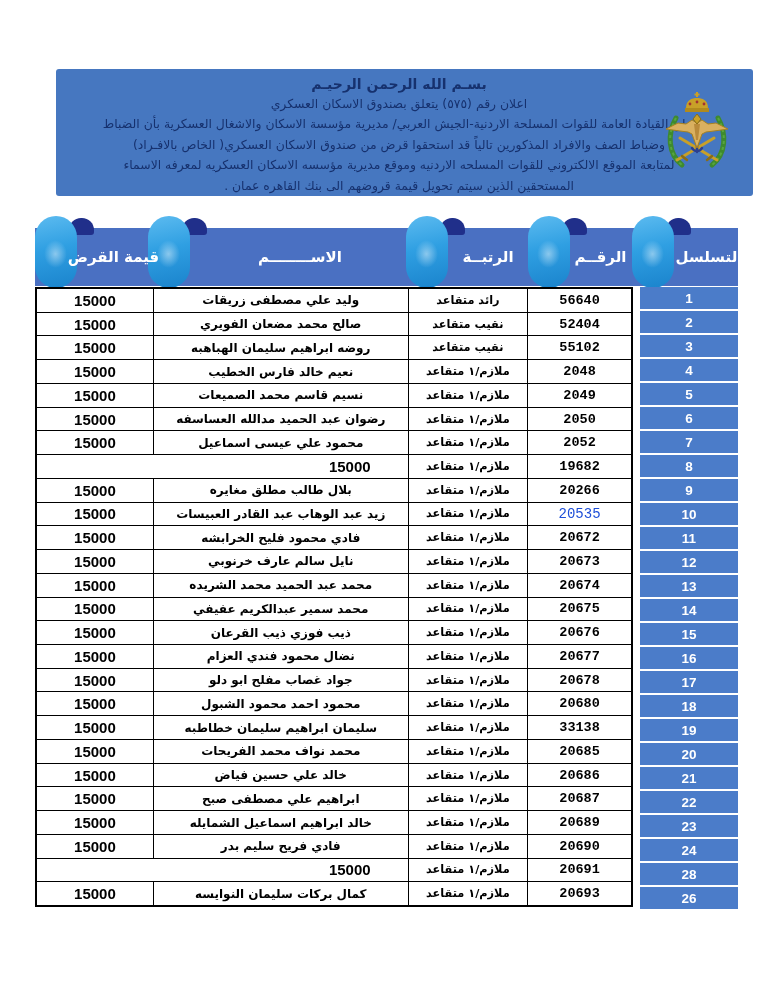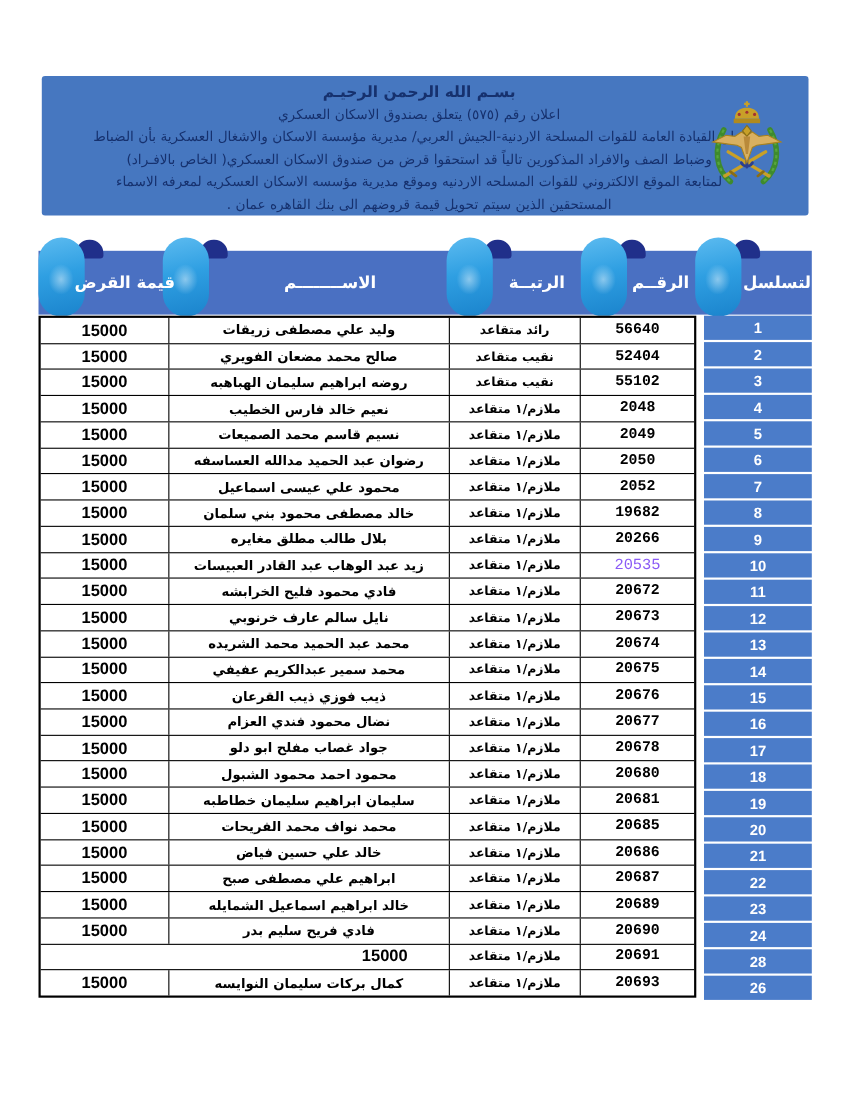--- a/index.html
+++ b/index.html
@@ -3,21 +3,21 @@
 <meta charset="utf-8">
 <style>
   html,body { margin:0; padding:0; background:#ffffff; }
   .page {
     position:relative; width:768px; height:994px; background:#ffffff;
     font-family:"DejaVu Sans", sans-serif; overflow:hidden; margin:0 auto;
   }
 
   
   .announce {
-    position:absolute; left:38px; top:69px; width:697px; height:127px;
+    position:absolute; left:56px; top:69px; width:697px; height:127px;
     background:#4677c0; border-radius:3px; direction:rtl;
   }
   .announce-text {
     position:absolute; top:5px; right:30px; width:648px;
     text-align:center; color:#16316e;
   }
   .bismillah { font-size:14px; font-weight:bold; line-height:20px; }
   .announce-line { font-size:12.4px; font-weight:normal; line-height:20.4px; white-space:nowrap; }
   .emblem { position:absolute; right:23px; top:21px; width:66px; height:86px; }
 
@@ -62,21 +62,21 @@
   .cell {
     display:flex; align-items:center; justify-content:center;
     font-weight:bold; color:#000; box-sizing:border-box;
     border-left:1.5px solid #000; overflow:hidden; white-space:nowrap;
   }
   .cell:last-child { border-left:none; }
   .c-number { width:17.5%; font-size:13.5px; font-family:Liberation Mono, monospace; }
   .c-rank   { width:20.1%; font-size:11.3px; }
   .c-name   { width:42.9%; font-size:12px; }
   .c-loan   { width:19.5%; font-size:15px; font-family:"Liberation Sans","DejaVu Sans",sans-serif; }
-  .c-number.light { font-weight:normal; font-size:14px; color:#8b5cf6; }
+  .c-number.light { font-weight:normal; font-size:14px; color:#1d4ed8; }
 
   
   .serials {
     position:absolute; left:640px; top:287px; width:98px; height:622px;
     display:flex; flex-direction:column; gap:2px;
   }
   .serial-cell {
     flex:1; background:#4b7cc9; color:#ffffff; font-weight:bold; font-size:13.5px;
     display:flex; align-items:center; justify-content:center;
     font-family:"Liberation Sans","DejaVu Sans",sans-serif;
@@ -198,21 +198,20 @@
     <div class="row">
       <div class="cell c-number">2052</div>
       <div class="cell c-rank">ملازم/١ متقاعد</div>
       <div class="cell c-name">محمود علي عيسى اسماعيل</div>
       <div class="cell c-loan">15000</div>
     </div>
 
     <div class="row">
       <div class="cell c-number">19682</div>
       <div class="cell c-rank">ملازم/١ متقاعد</div>
-      <div class="cell c-name">خالد مصطفى محمود بني سلمان</div>
       <div class="cell c-loan">15000</div>
     </div>
 
     <div class="row">
       <div class="cell c-number">20266</div>
       <div class="cell c-rank">ملازم/١ متقاعد</div>
       <div class="cell c-name">بلال طالب مطلق مغايره</div>
       <div class="cell c-loan">15000</div>
     </div>
 
@@ -273,21 +272,21 @@
     </div>
 
     <div class="row">
       <div class="cell c-number">20680</div>
       <div class="cell c-rank">ملازم/١ متقاعد</div>
       <div class="cell c-name">محمود احمد محمود الشبول</div>
       <div class="cell c-loan">15000</div>
     </div>
 
     <div class="row">
-      <div class="cell c-number">20681</div>
+      <div class="cell c-number">33138</div>
       <div class="cell c-rank">ملازم/١ متقاعد</div>
       <div class="cell c-name">سليمان ابراهيم سليمان خطاطبه</div>
       <div class="cell c-loan">15000</div>
     </div>
 
     <div class="row">
       <div class="cell c-number">20685</div>
       <div class="cell c-rank">ملازم/١ متقاعد</div>
       <div class="cell c-name">محمد نواف محمد الفريحات</div>
       <div class="cell c-loan">15000</div>

